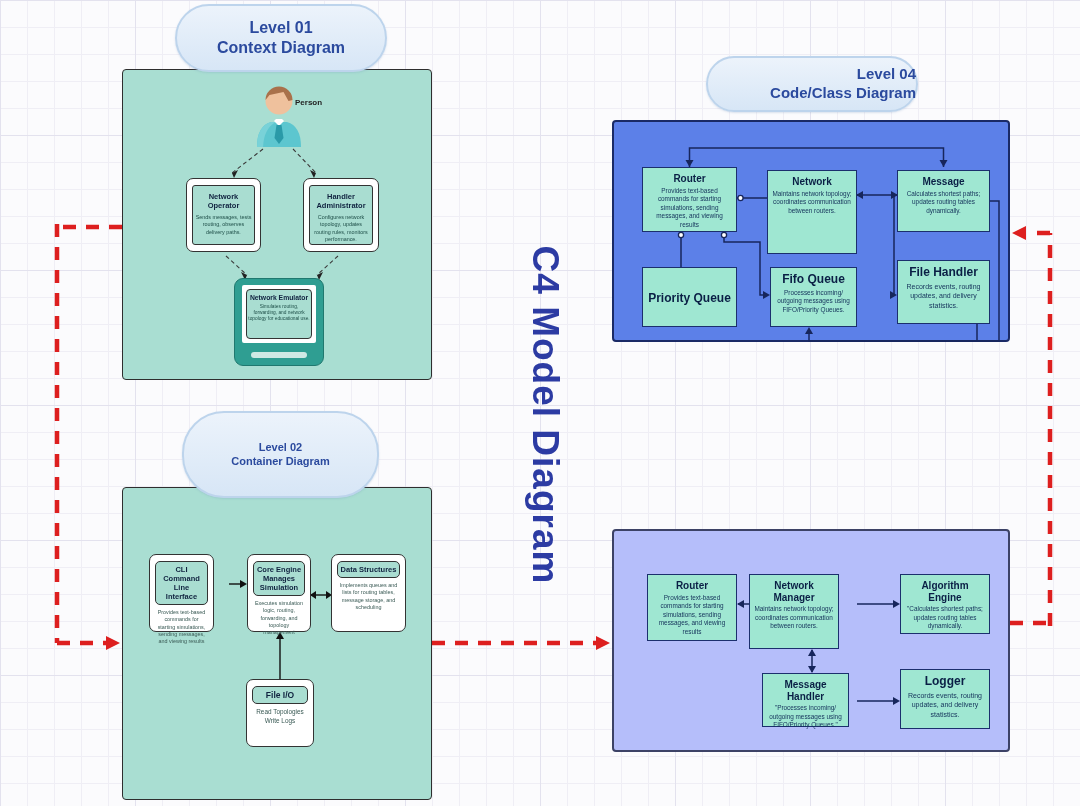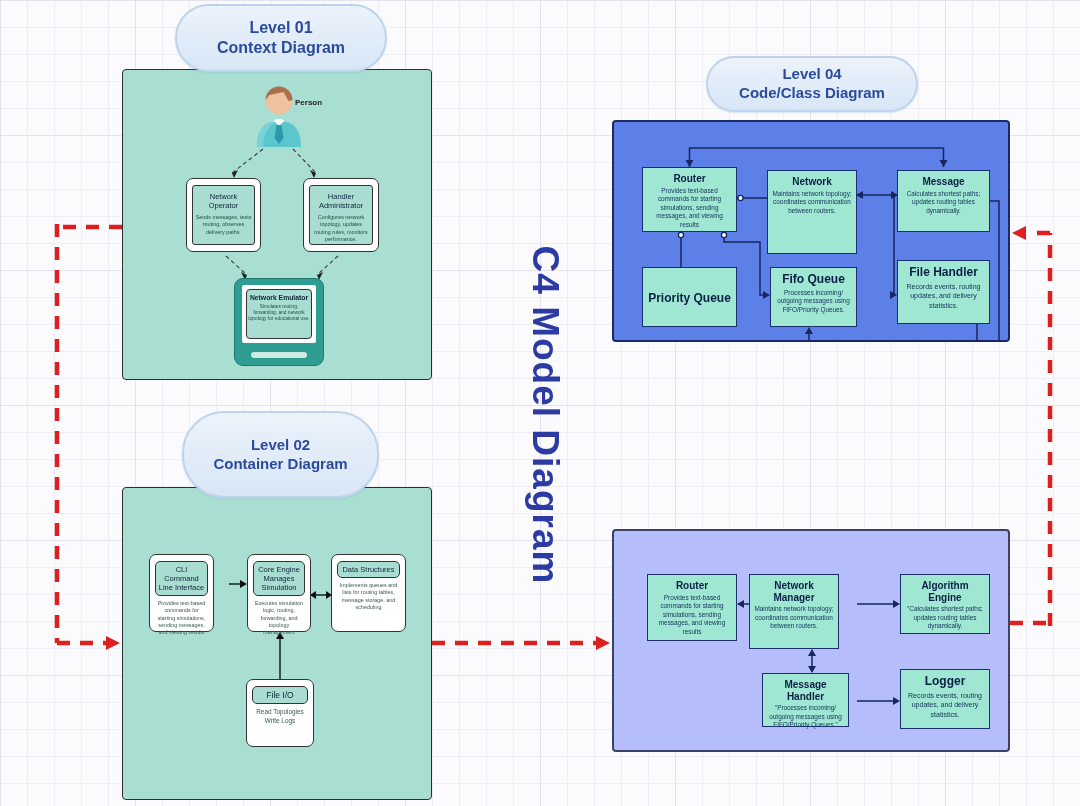--- a/index.html
+++ b/index.html
@@ -42,21 +42,21 @@
     border-radius:7px;padding:6px 5px;z-index:2;text-align:center;
   }
   .actor .inner{
     box-sizing:border-box;background:#a9ddd1;border:1.2px solid #333;border-radius:3px;
     height:100%;padding:6px 2px 2px;
   }
   .actor .hdr{
     box-sizing:border-box;background:#a9ddd1;border:1.2px solid #333;border-radius:5px;
     padding:3px 2px;
   }
-  .actor .at{font-weight:normal;font-size:7.5px;line-height:1.2;color:#10223f;}
+  .actor .at{font-weight:bold;font-size:7.5px;line-height:1.2;color:#10223f;}
   .actor .ad{font-size:5.4px;line-height:1.35;color:#20504a;margin-top:4px;}
   .actor .ad.onwhite{color:#3a5a55;}
   .tablet{
     position:absolute;box-sizing:border-box;background:#2f9e92;border:1.2px solid #20786f;
     border-radius:9px;padding:6px 7px 22px;z-index:2;
   }
   .tablet .screen{box-sizing:border-box;background:#fff;border-radius:2px;height:100%;padding:4px;}
   .tablet .tbox{
     box-sizing:border-box;background:#a9ddd1;border:1.1px solid #333;border-radius:4px;
     height:100%;text-align:center;padding:4px 1px;
@@ -278,26 +278,26 @@
       <div class="nt big">Logger</div>
       <div class="nd" style="font-size:7px;">Records events, routing updates, and delivery statistics.</div>
     </div>
   </div>
 
   <div class="callout" style="left:175px;top:4px;width:208px;height:64px;font-size:16px;">
     <div class="l1">Level 01</div>
     <div class="l2">Context Diagram</div>
   </div>
 
-  <div class="callout" style="left:706px;top:56px;width:208px;height:52px;font-size:15px;">
+  <div class="callout" style="left:706px;top:56px;width:208px;height:52px;font-size:15px;align-items:flex-end;">
     <div class="l1">Level 04</div>
     <div class="l2">Code/Class Diagram</div>
   </div>
 
-  <div class="callout" style="left:182px;top:411px;width:193px;height:83px;font-size:15px;">
+  <div class="callout" style="left:182px;top:411px;width:193px;height:83px;font-size:11px;">
     <div class="l1">Level 02</div>
     <div class="l2">Container Diagram</div>
   </div>
 
 
   <svg class="lay over" width="1080" height="806">
     <g stroke="#dd1f1f" stroke-width="4.5" stroke-dasharray="13 10" fill="none">
       <line x1="122" y1="227" x2="57" y2="227"></line>
       <line x1="57" y1="224" x2="57" y2="643"></line>
       <line x1="57" y1="643" x2="106" y2="643"></line>

